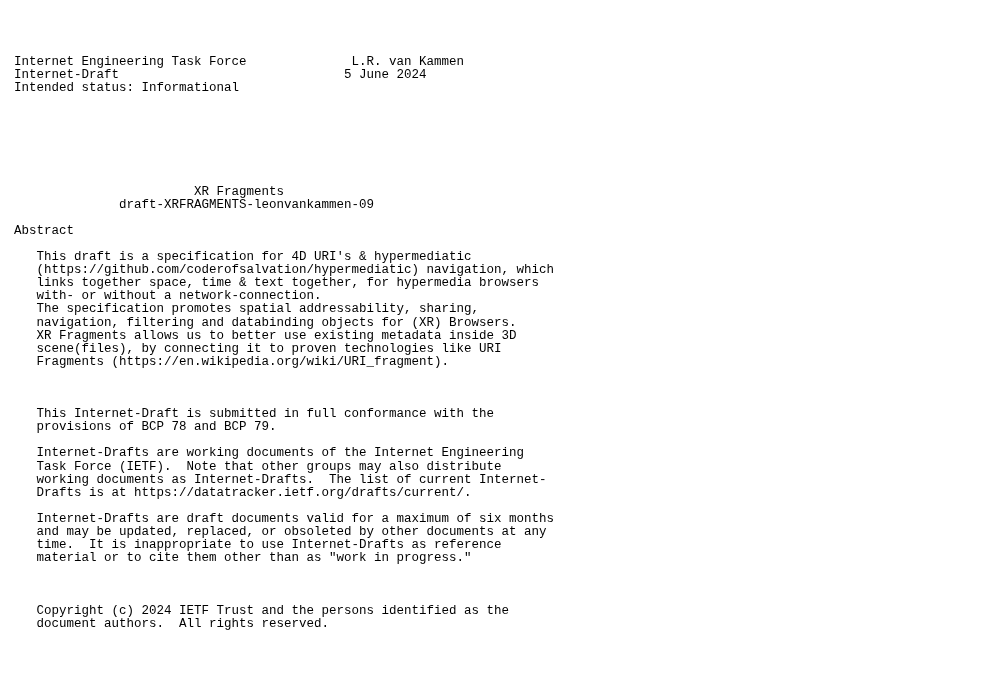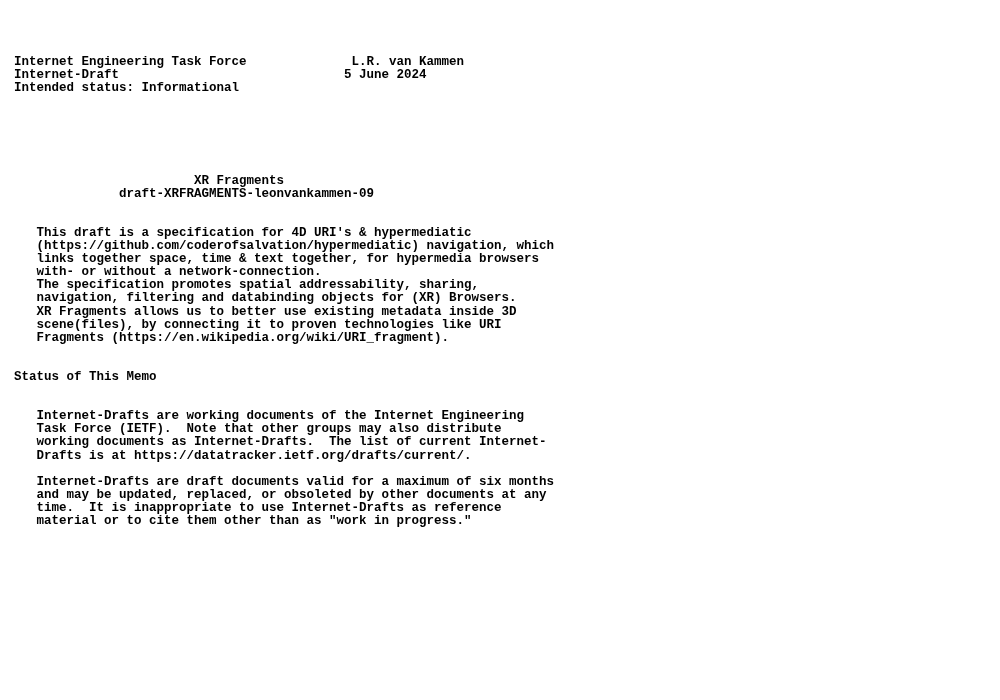--- a/index.html
+++ b/index.html
@@ -15,21 +15,20 @@
     font-size: 12.5px;
     line-height: 13.1px;
     color: #000000;
   }
   .page {
     position: relative;
     width: 1000px;
     height: 580px;
     padding: 16px;
     box-sizing: border-box;
-    font-weight: bold;
   }
   pre {
     margin: 0;
     font-family: "Liberation Mono", "DejaVu Sans Mono", monospace;
     font-size: 12.5px;
     line-height: 13.1px;
     white-space: pre;
     color: #000000;
   }
   .doc-body {
@@ -38,21 +37,21 @@
     top: 56px;
   }
   .hdr-line {
     display: block;
   }
   .blank {
     display: block;
     height: 13.1px;
   }
   .title-block {
-    margin-top: 40px;
+    margin-top: 51px;
   }
   .section-head {
     display: block;
   }
   .para {
     display: block;
   }
 </style>
 </head>
 <body>
@@ -68,46 +67,50 @@
 
     <pre class="blank"> </pre>
     <pre class="blank"> </pre>
     <pre class="blank"> </pre>
 
     <pre class="title-block">                        <span>XR Fragments</span></pre>
     <pre>              <span>draft-XRFRAGMENTS-leonvankammen-09</span></pre>
 
     <pre class="blank"> </pre>
 
+    <pre class="section-head">Abstract</pre>
     <pre class="blank"> </pre>
     <pre class="para">   This draft is a specification for 4D URI's &amp; hypermediatic
    (https://github.com/coderofsalvation/hypermediatic) navigation, which
    links together space, time &amp; text together, for hypermedia browsers
    with- or without a network-connection.
    The specification promotes spatial addressability, sharing,
    navigation, filtering and databinding objects for (XR) Browsers.
    XR Fragments allows us to better use existing metadata inside 3D
    scene(files), by connecting it to proven technologies like URI
    Fragments (https://en.wikipedia.org/wiki/URI_fragment).</pre>
     <pre class="blank"> </pre>
 
     <pre class="blank"> </pre>
 
-    <pre class="section-head">Status of This Memo</pre>
     <pre class="blank"> </pre>
+    <pre class="para">   This Internet-Draft is submitted in full conformance with the
+   provisions of BCP 78 and BCP 79.</pre>
     <pre class="blank"> </pre>
     <pre class="para">   Internet-Drafts are working documents of the Internet Engineering
    Task Force (IETF).  Note that other groups may also distribute
    working documents as Internet-Drafts.  The list of current Internet-
    Drafts is at https://datatracker.ietf.org/drafts/current/.</pre>
     <pre class="blank"> </pre>
     <pre class="para">   Internet-Drafts are draft documents valid for a maximum of six months
    and may be updated, replaced, or obsoleted by other documents at any
    time.  It is inappropriate to use Internet-Drafts as reference
    material or to cite them other than as "work in progress."</pre>
     <pre class="blank"> </pre>
 
     <pre class="blank"> </pre>
 
     <pre class="blank"> </pre>
+    <pre class="para">   Copyright (c) 2024 IETF Trust and the persons identified as the
+   document authors.  All rights reserved.</pre>
 
   </div>
 </div>
 
 </body></html>

